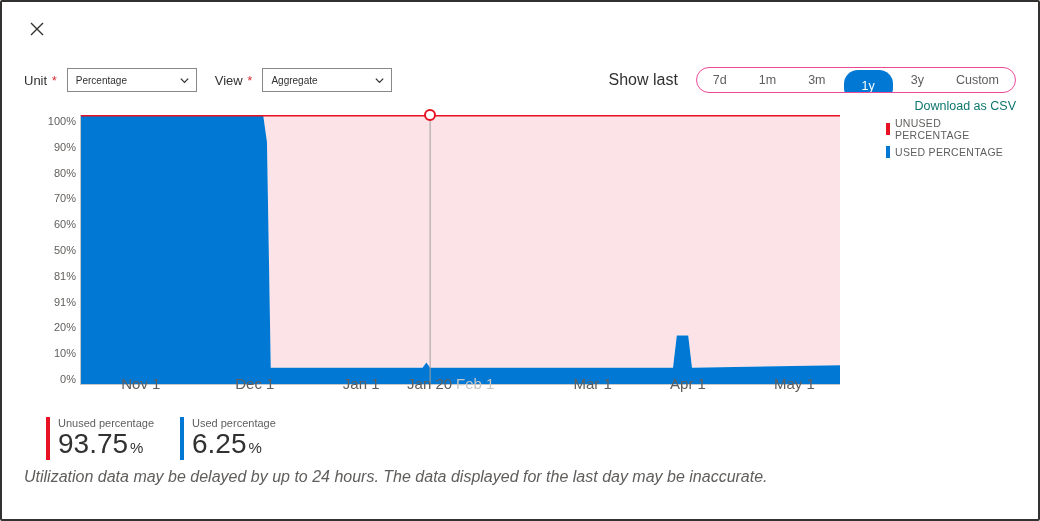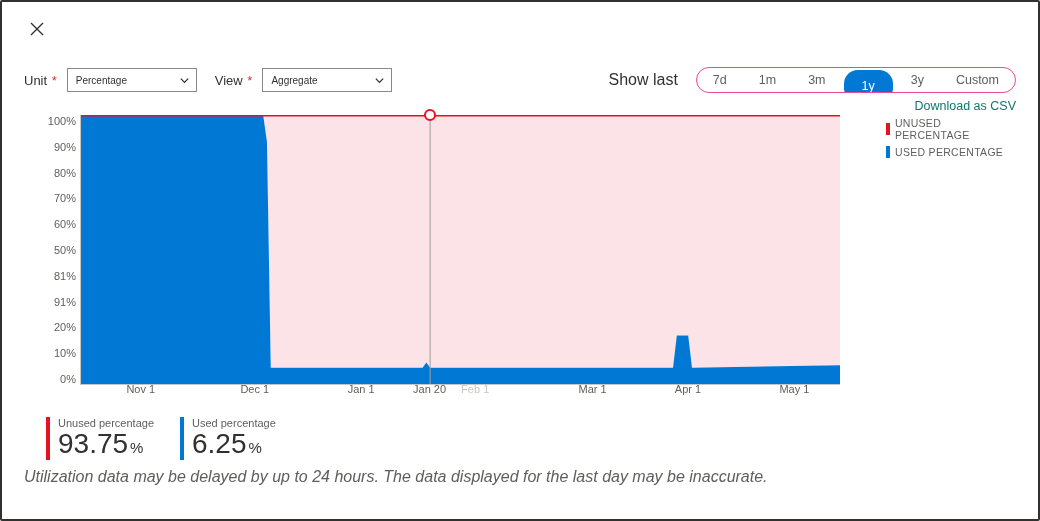--- a/index.html
+++ b/index.html
@@ -44,22 +44,22 @@
   .yaxis {
     position: absolute; left: 0; top: 0; bottom: 20px; width: 52px;
     display: flex; flex-direction: column; justify-content: space-between;
     align-items: flex-end; font-size: 11px; color: #605e5c;
   }
   .plot {
     position: absolute; left: 56px; right: 0; top: 0; bottom: 20px;
     border-left: 1px solid #c8c6c4; border-bottom: 1px solid #c8c6c4;
   }
   .xaxis {
-    position: absolute; left: 56px; right: 0; bottom: 4px; height: 18px;
-    font-size: 11px; color: #605e5c;
+    position: absolute; left: 56px; right: 0; bottom: 12px; height: 18px;
+    font-size: 15px; color: #605e5c;
   }
   .xaxis .tick { position: absolute; transform: translateX(-50%); }
   .xaxis .tick.dim { color: #c8c6c4; }
   .legend {
     width: 130px; font-size: 10.5px; letter-spacing: 0.3px; color: #605e5c; padding-top: 2px;
   }
   .legend-item { display: flex; align-items: center; gap: 5px; margin-bottom: 5px; }
   .swatch { width: 4px; height: 12px; display: inline-block; }
   .swatch.unused { background: #e81123; }
   .swatch.used { background: #0078d4; }

